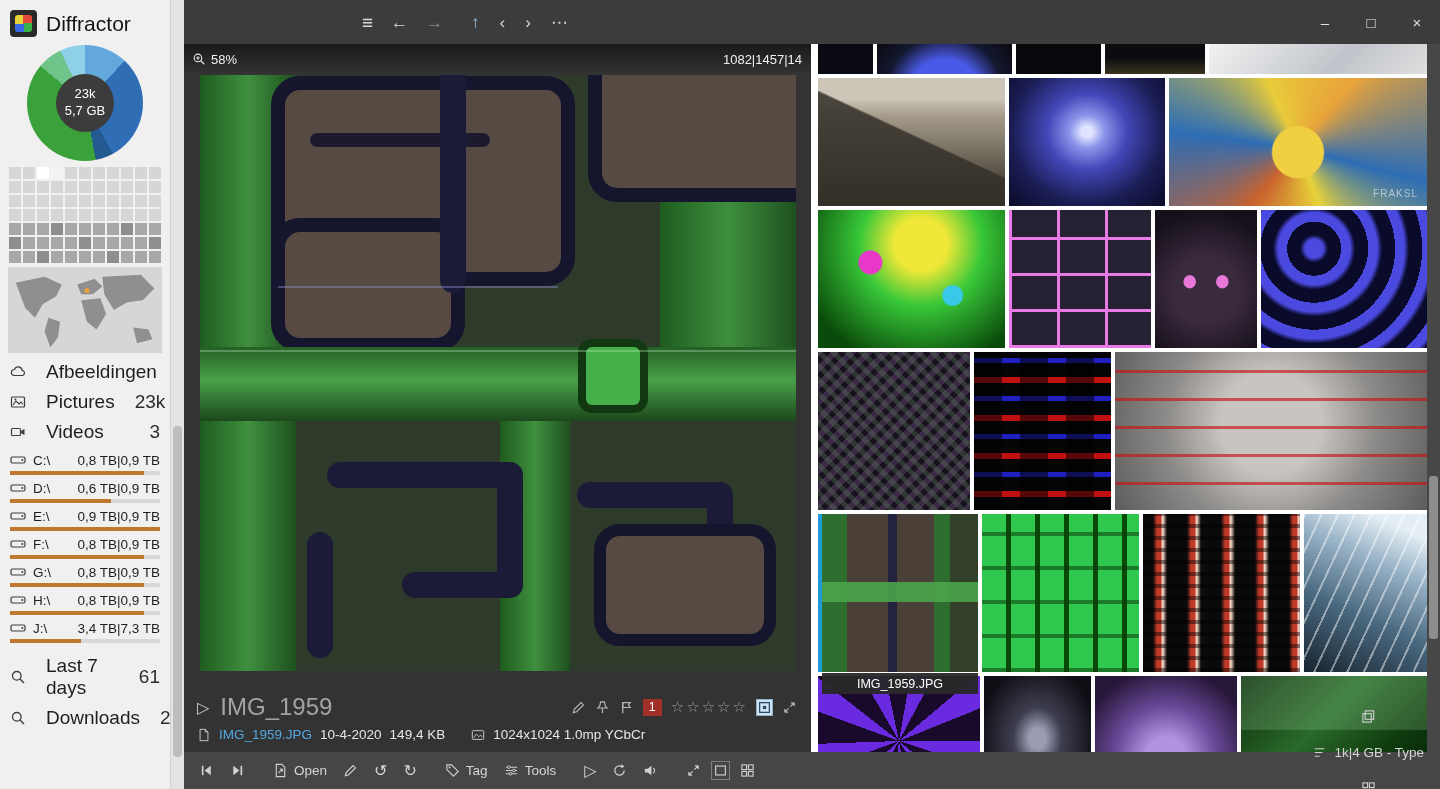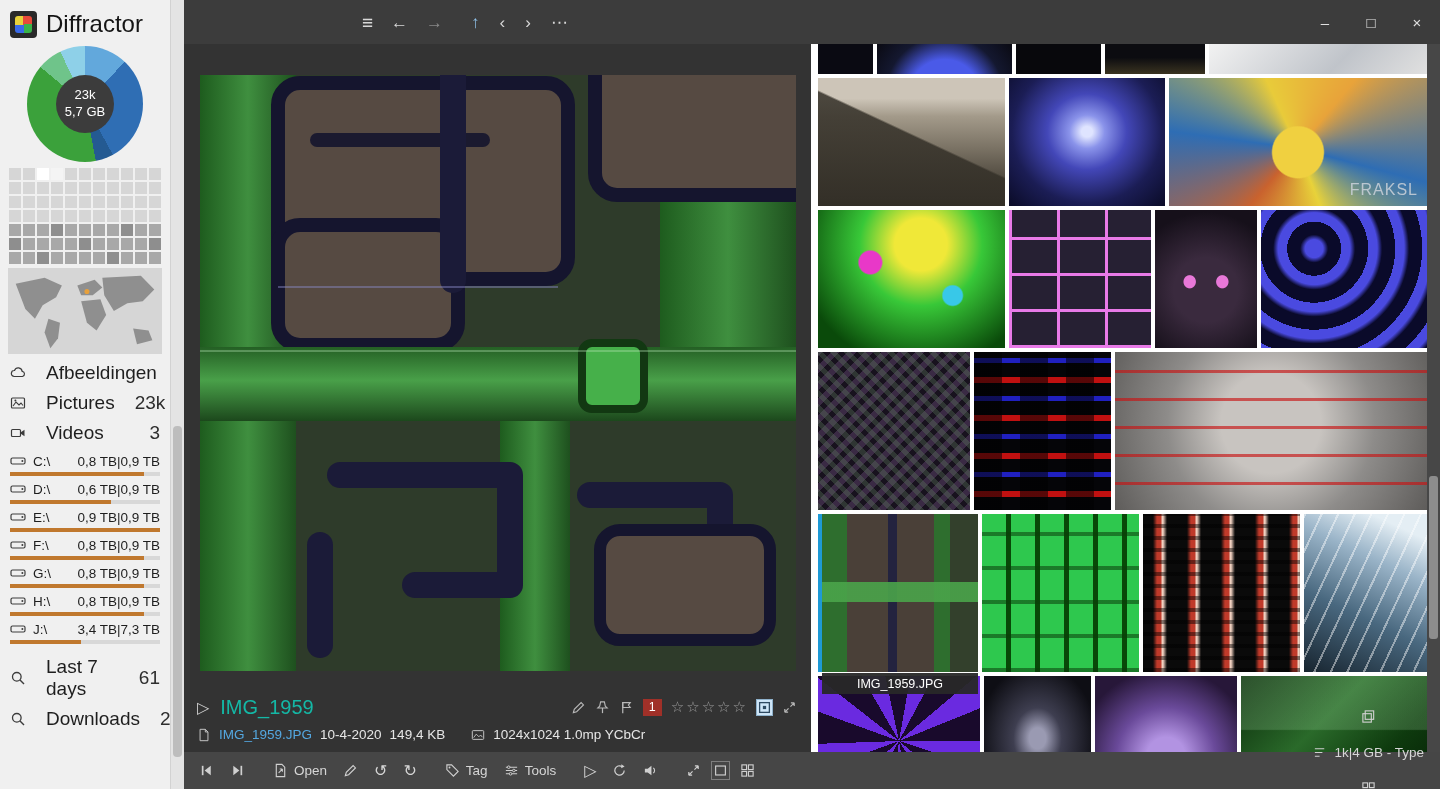--- a/index.html
+++ b/index.html
@@ -7,21 +7,21 @@
        font-family:"Liberation Sans",sans-serif;user-select:none;}
 
   
   .sidebar{position:absolute;left:0;top:0;width:170px;height:789px;background:#f0f0f0;color:#1e1e1e;overflow:hidden;z-index:6;}
   .side-scroll{position:absolute;left:170px;top:0;width:13px;height:789px;background:#e4e4e4;border-left:1px solid #d2d2d2;z-index:6;}
   .side-scroll i{position:absolute;left:2px;right:2px;top:54%;height:42%;background:#bdbdbd;border-radius:4px;}
   .side-header{display:flex;align-items:center;gap:9px;padding:10px 10px 4px;}
   .logo{width:27px;height:27px;border-radius:4px;background:#2a2a2a;display:flex;align-items:center;justify-content:center;}
   .logo i{width:17px;height:17px;border-radius:3px;display:block;
           background:conic-gradient(#e84a3a 0 25%,#3ab44a 25% 50%,#3a6ae8 50% 75%,#e8d23a 75%);}
-  .app-title{font-size:24px;color:#141414;}
+  .app-title{font-size:21px;color:#141414;}
   .donut{width:116px;height:116px;border-radius:50%;margin:4px auto 6px;position:relative;
          background:conic-gradient(from 0deg,#62a8dc 0 12%,#2f6eb4 12% 42%,#245a92 42% 47%,#3ba13b 47% 86%,#6fc48a 86% 93%,#8ed0e8 93% 100%);}
   .donut-hole{position:absolute;inset:29px;border-radius:50%;background:#3c3c3c;display:flex;flex-direction:column;
          align-items:center;justify-content:center;color:#fff;font-size:13px;line-height:1.3;}
   .heatmap{display:grid;grid-template-columns:repeat(11,1fr);gap:2px;margin:6px 9px 4px;}
   .heatmap div{height:12px;}
   .map{margin:4px 8px;height:86px;background:linear-gradient(#e8e8e8,#cfcfcf);}
   .map svg{display:block;width:100%;height:100%;}
   .side-item{display:flex;align-items:center;gap:20px;padding:4px 10px;font-size:19px;color:#1e1e1e;}
   .side-item .cnt{margin-left:auto;color:#2e2e2e;}
@@ -54,42 +54,42 @@
   
   .viewer{position:absolute;left:0;top:0;width:628px;height:100%;background:#333;}
   .v-overlay{position:absolute;top:0;left:0;right:0;height:30px;display:flex;align-items:center;justify-content:space-between;
              padding:0 9px;color:#f0f0f0;font-size:13px;background:linear-gradient(rgba(0,0,0,.5),rgba(0,0,0,0));z-index:3;}
   .v-zoom{display:flex;align-items:center;gap:5px;}
   .preview{position:absolute;left:17px;top:31px;width:596px;height:596px;overflow:hidden;}
   .preview svg{display:block;width:100%;height:100%;}
   .v-info{position:absolute;left:0;right:0;bottom:0;height:66px;padding:4px 14px 0;box-sizing:border-box;color:#ececec;background:#333;}
   .v-title-row{display:flex;align-items:center;gap:11px;height:34px;}
   .v-play{color:#cfcfcf;font-size:16px;}
-  .v-title{font-size:20px;color:#14b8a6;}
+  .v-title{font-size:24px;color:#a3a3a3;}
   .v-tools{margin-left:auto;display:flex;align-items:center;gap:9px;color:#b4b4b4;}
   .v-tools svg{display:block;}
   .badge{background:#a03028;color:#fff;font-size:12.5px;padding:1px 6px;line-height:15px;}
   .stars{display:flex;gap:1px;color:#9a9a9a;font-size:15px;letter-spacing:1px;}
   .active-tool{background:#cfe6f8;border:1px solid #8fb2cc;padding:1px;display:flex;color:#2e4a62;}
   .v-meta-row{display:flex;align-items:center;gap:8px;font-size:13.5px;margin-top:3px;color:#e6e6e6;}
   .v-meta-row svg{display:block;}
   .meta-gap{width:10px;}
   .link{color:#54a7e0;}
 
   
   .thumbs{position:absolute;left:628px;right:0;top:0;bottom:0;background:#fff;padding-left:7px;box-sizing:border-box;overflow:hidden;}
   .trow{display:flex;gap:4px;margin-bottom:4px;padding-right:13px;}
   .thumb{position:relative;flex:0 0 auto;height:100%;background:#222;}
   .thumb.fill{flex:1 1 auto;}
   .r0{height:30px;} .r1{height:128px;} .r2{height:138px;} .r3{height:158px;} .r4{height:158px;} .r5{height:130px;}
   .thumb.sel{border:3px solid #ececec;box-sizing:border-box;box-shadow:inset 0 0 0 1px #444;}
   .thumb.cur{border-left:4px solid #1e9ad6;box-sizing:border-box;}
   .caption{position:absolute;left:0;right:0;bottom:-22px;height:21px;background:rgba(40,40,40,.95);color:#fff;
            font-size:12.5px;display:flex;align-items:center;justify-content:center;z-index:4;}
-  .watermark{position:absolute;right:9px;bottom:7px;color:#ccd2da;font-size:16px;letter-spacing:1px;opacity:.85;}
+  .watermark{position:absolute;right:9px;bottom:7px;color:#ccd2da;font-size:10px;letter-spacing:1px;opacity:.85;}
   .thumb-scroll{position:absolute;right:0;top:0;bottom:0;width:13px;background:#474747;}
   .thumb-scroll i{position:absolute;left:2px;right:2px;top:61%;height:23%;background:#8d8d8d;border-radius:3px;}
 
   
   .t-r0a{background:#0a0a12;}
   .t-r0b{background:radial-gradient(circle at 50% 170%,#4a5ae8 0 42%,#141830 70%,#0a0a12);}
   .t-r0c{background:#08080c;}
   .t-r0d{background:linear-gradient(0deg,#3a3320,#0c0c10 55%);}
   .t-r0e{background:linear-gradient(135deg,#f2f2f2,#c0c4ca 60%,#e0e0e0);}
   .t-church{background:
@@ -446,20 +446,30 @@
       <div class="win-btns">
         <span class="win-btn">–</span>
         <span class="win-btn">□</span>
         <span class="win-btn">×</span>
       </div>
     </header>
 
     <div class="content">
 
       <section class="viewer">
+        <div class="v-overlay">
+          <span class="v-zoom">
+            <svg viewBox="0 0 16 16" width="14" height="14">
+                <circle cx="6.8" cy="6.8" r="4.3" fill="none" stroke="#e8e8e8" stroke-width="1.3"></circle>
+                <path d="M10 10 L14 14 M4.8 6.8 H8.8 M6.8 4.8 V8.8" stroke="#e8e8e8" stroke-width="1.3"></path>
+              </svg>
+            <span>58%</span>
+          </span>
+          <span>1082|1457|14</span>
+        </div>
 
         <div class="preview">
           <svg viewBox="0 0 596 596" preserveAspectRatio="none">
             <defs>
               <linearGradient id="gv" x1="0" y1="0" x2="1" y2="0">
                 <stop offset="0" stop-color="#1e5c1e"></stop>
                   <stop offset=".5" stop-color="#3f8f3f"></stop>
                   <stop offset="1" stop-color="#1e501e"></stop>
               </linearGradient>
               <linearGradient id="gh" x1="0" y1="0" x2="0" y2="1">

